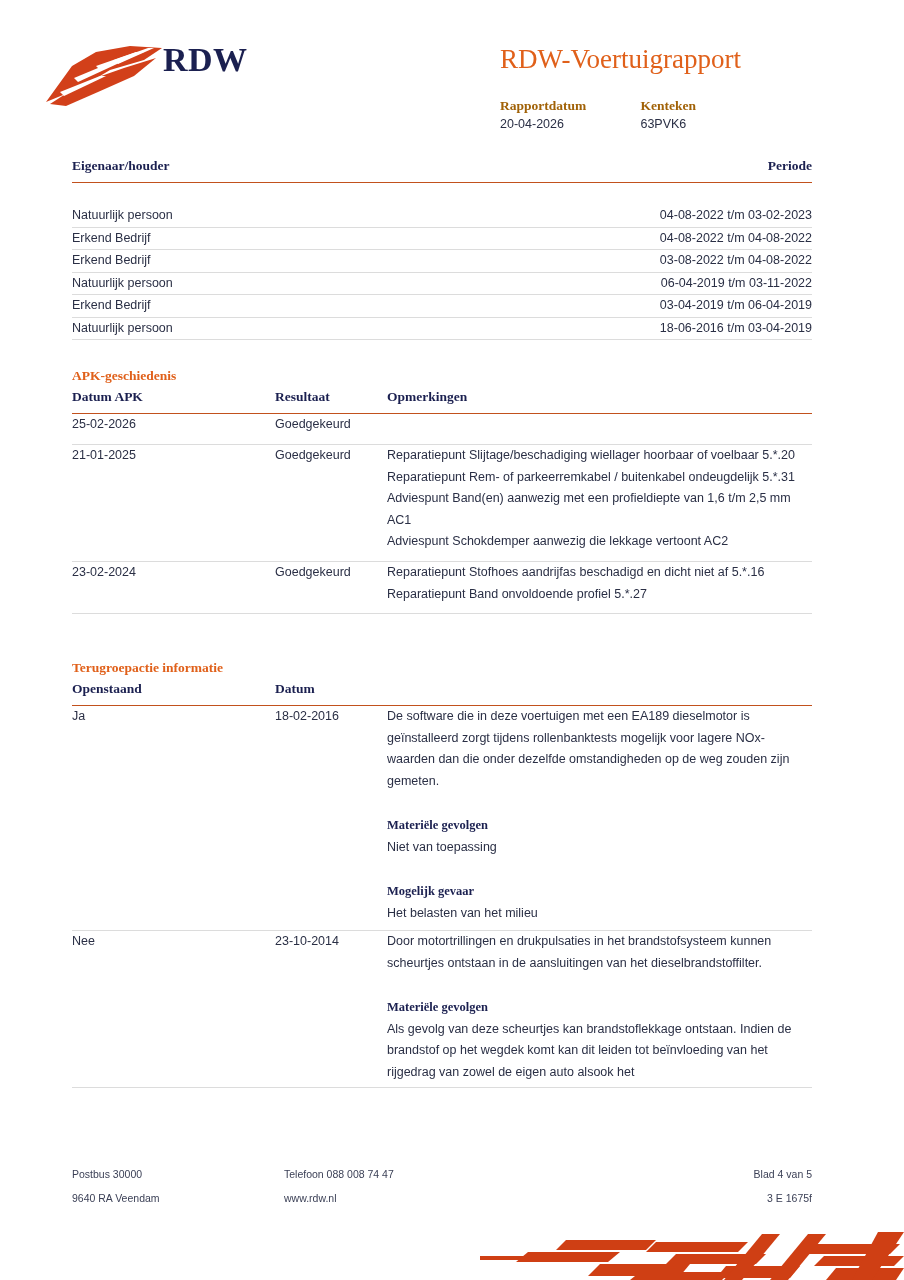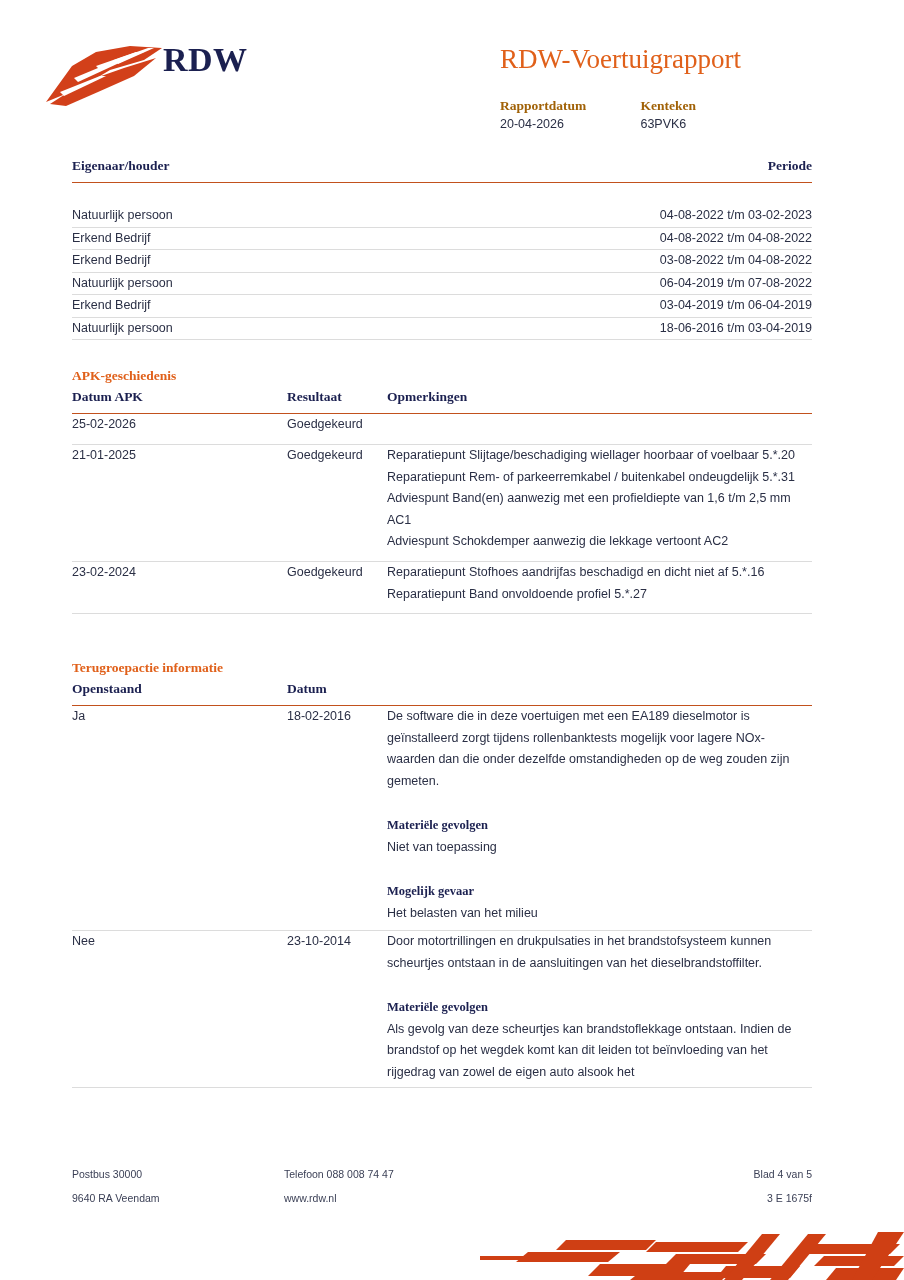--- a/index.html
+++ b/index.html
@@ -102,21 +102,21 @@
   .row {
     position: relative;
     border-bottom: 1px solid #dcdcdc;
   }
   .row .cell {
     font-size: 12.5px;
     color: #2a2f45;
     line-height: 21.5px;
   }
   .cell.c-a { left: 0; }
-  .cell.c-b { left: 215px; }
+  .cell.c-b { left: 203px; }
   .cell.c-c { left: 315px; width: 425px; }
   .cell.right { left: auto; right: 0; text-align: right; }
 
   .note-line { display: block; }
   .sub-head {
     font-family: "Liberation Serif", serif;
     font-weight: bold;
     font-size: 12.5px;
     color: #1b2050;
     display: block;
@@ -196,21 +196,21 @@
         <div class="row" style="height: 21.5px;">
           <span class="cell c-a">Erkend Bedrijf</span>
           <span class="cell right">04-08-2022 t/m 04-08-2022</span>
         </div>
         <div class="row" style="height: 21.5px;">
           <span class="cell c-a">Erkend Bedrijf</span>
           <span class="cell right">03-08-2022 t/m 04-08-2022</span>
         </div>
         <div class="row" style="height: 21.5px;">
           <span class="cell c-a">Natuurlijk persoon</span>
-          <span class="cell right">06-04-2019 t/m 07-08-2022</span>
+          <span class="cell right">06-04-2019 t/m 03-11-2022</span>
         </div>
         <div class="row" style="height: 21.5px;">
           <span class="cell c-a">Erkend Bedrijf</span>
           <span class="cell right">03-04-2019 t/m 06-04-2019</span>
         </div>
         <div class="row" style="height: 21.5px;">
           <span class="cell c-a">Natuurlijk persoon</span>
           <span class="cell right">18-06-2016 t/m 03-04-2019</span>
         </div>
       </div>

